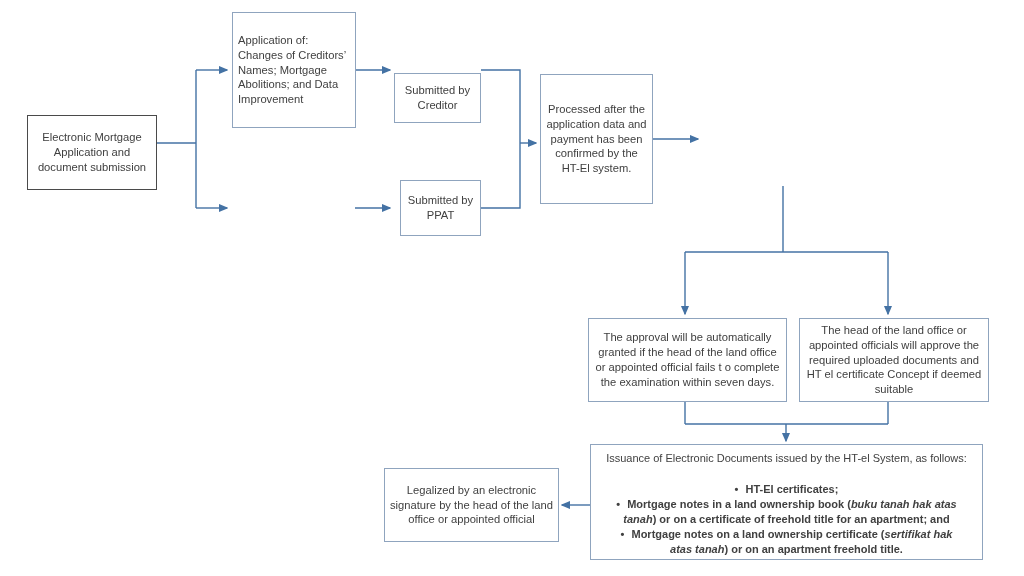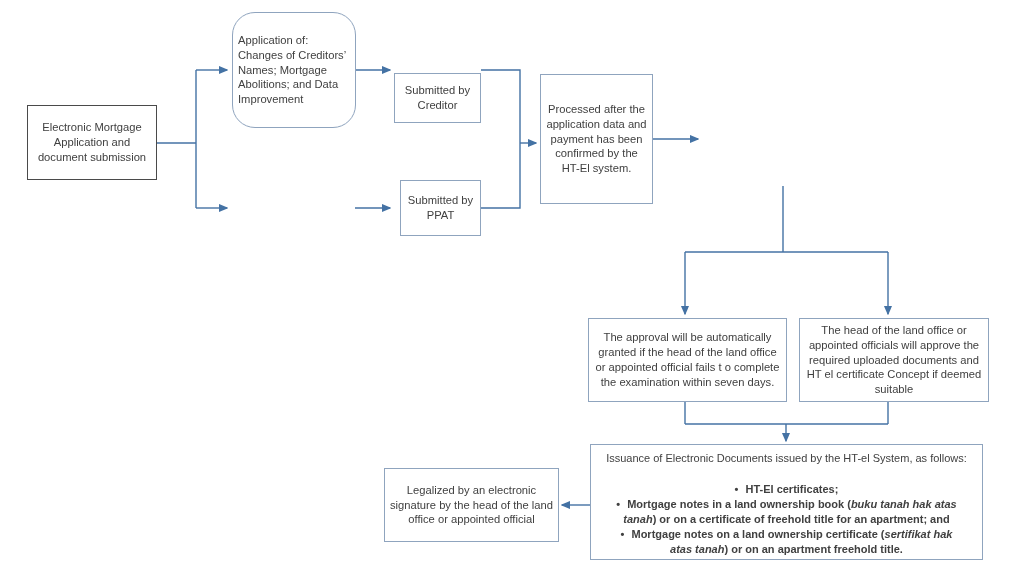--- a/index.html
+++ b/index.html
@@ -37,21 +37,21 @@
     justify-content: center;
     color: #404040;
     font-size: 11.2px;
     line-height: 1.33;
     text-align: center;
     padding: 3px 5px;
     z-index: 2;
   }
   .node.dark-border { border: 1px solid #4a4a4a; }
   .node .txt { width: 100%; white-space: pre-line; }
-  .node.left-align { justify-content: flex-start; border-radius: 23px; }
+  .node.left-align { justify-content: flex-start; }
   .node.left-align .txt { text-align: left; }
 
   
   #node-issuance {
     display: block;
     padding: 6px 8px 5px 8px;
     font-size: 11px;
     line-height: 1.36;
   }
   #node-issuance .lead {
@@ -112,21 +112,21 @@
 
       <path d="M685,402 L685,424"></path>
       <path d="M888,402 L888,424"></path>
       <path d="M685,424 L888,424"></path>
       <path d="M786,424 L786,441" marker-end="url(#arrow)"></path>
 
       <path d="M590,505 L562,505" marker-end="url(#arrow)"></path>
     </g>
   </svg>
 
-  <div class="node dark-border" id="node-start" style="left:27px; top:105px; width:130px; height:75px;text-align:center;">
+  <div class="node dark-border" id="node-start" style="left:27px; top:115px; width:130px; height:75px;text-align:center;">
     <span class="txt">Electronic Mortgage Application and document submission</span>
   </div>
 
   <div class="node left-align" id="node-application-creditor" style="left:232px; top:12px; width:124px; height:116px;">
     <span class="txt">Application of: Changes of Creditors’ Names; Mortgage Abolitions; and Data Improvement</span>
   </div>
 
 
   <div class="node" id="node-submitted-creditor" style="left:394px; top:45px; width:87px; height:50px;margin-top:28px;">
     <span class="txt">Submitted by Creditor</span>

